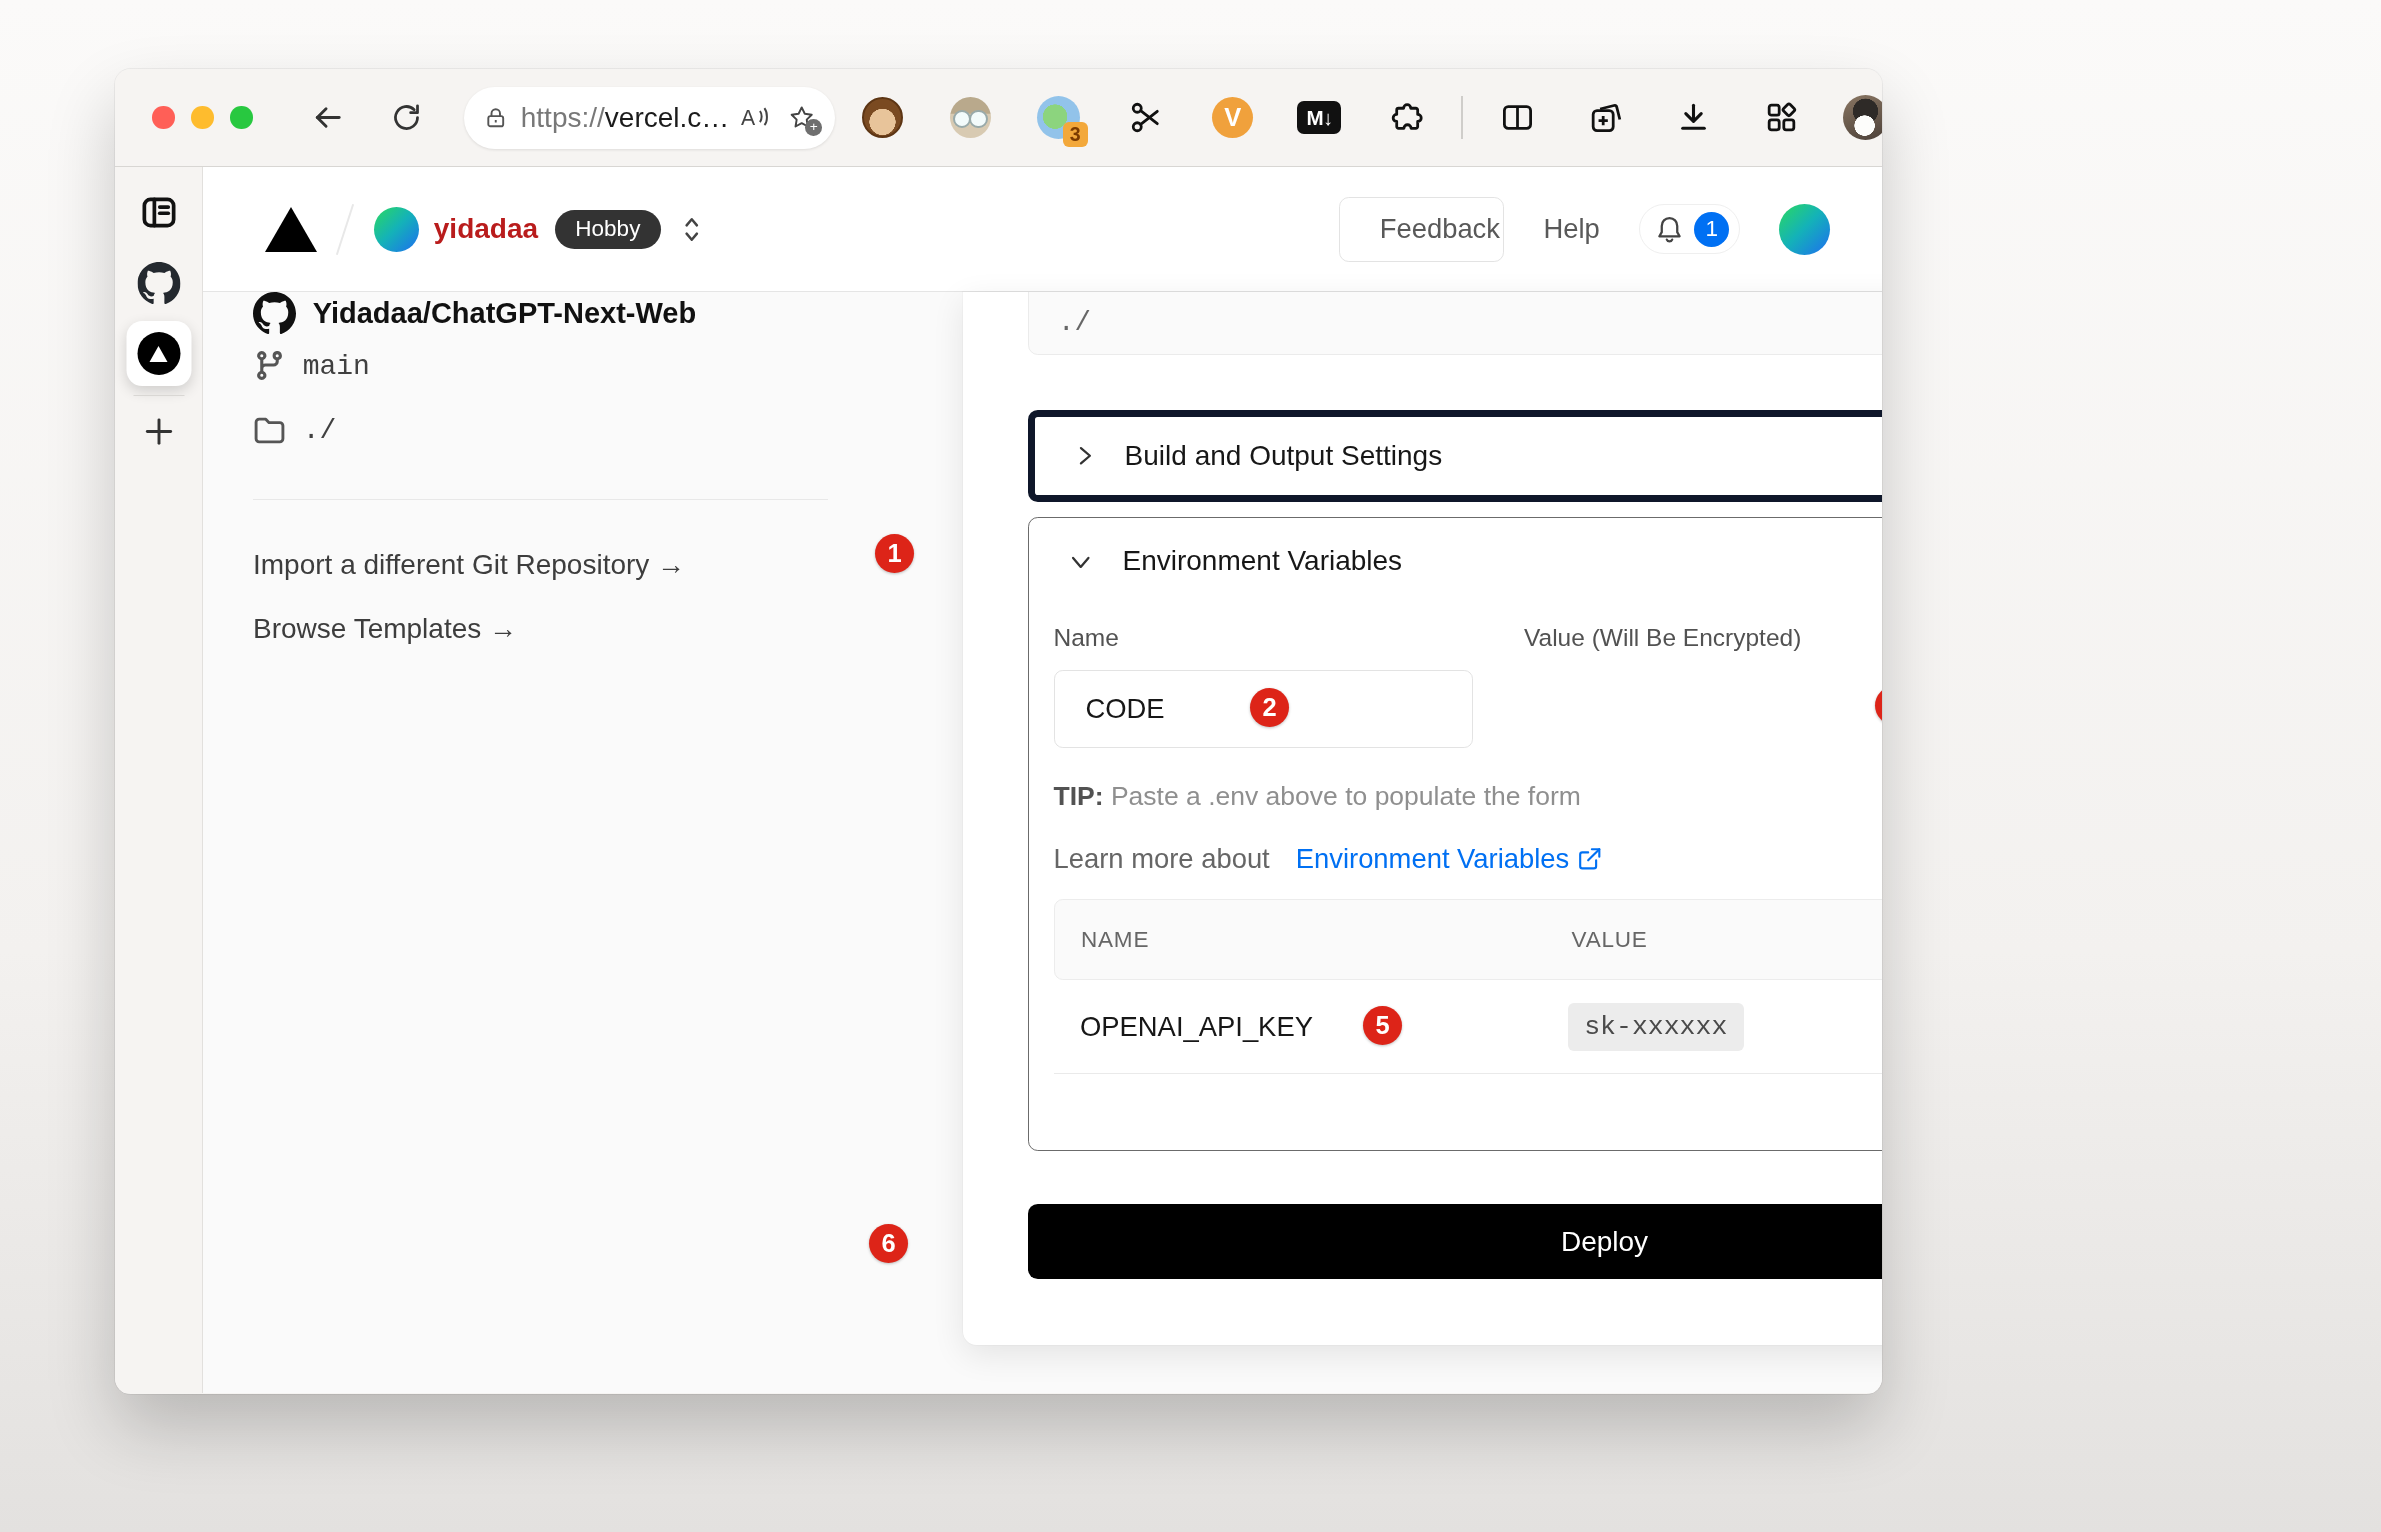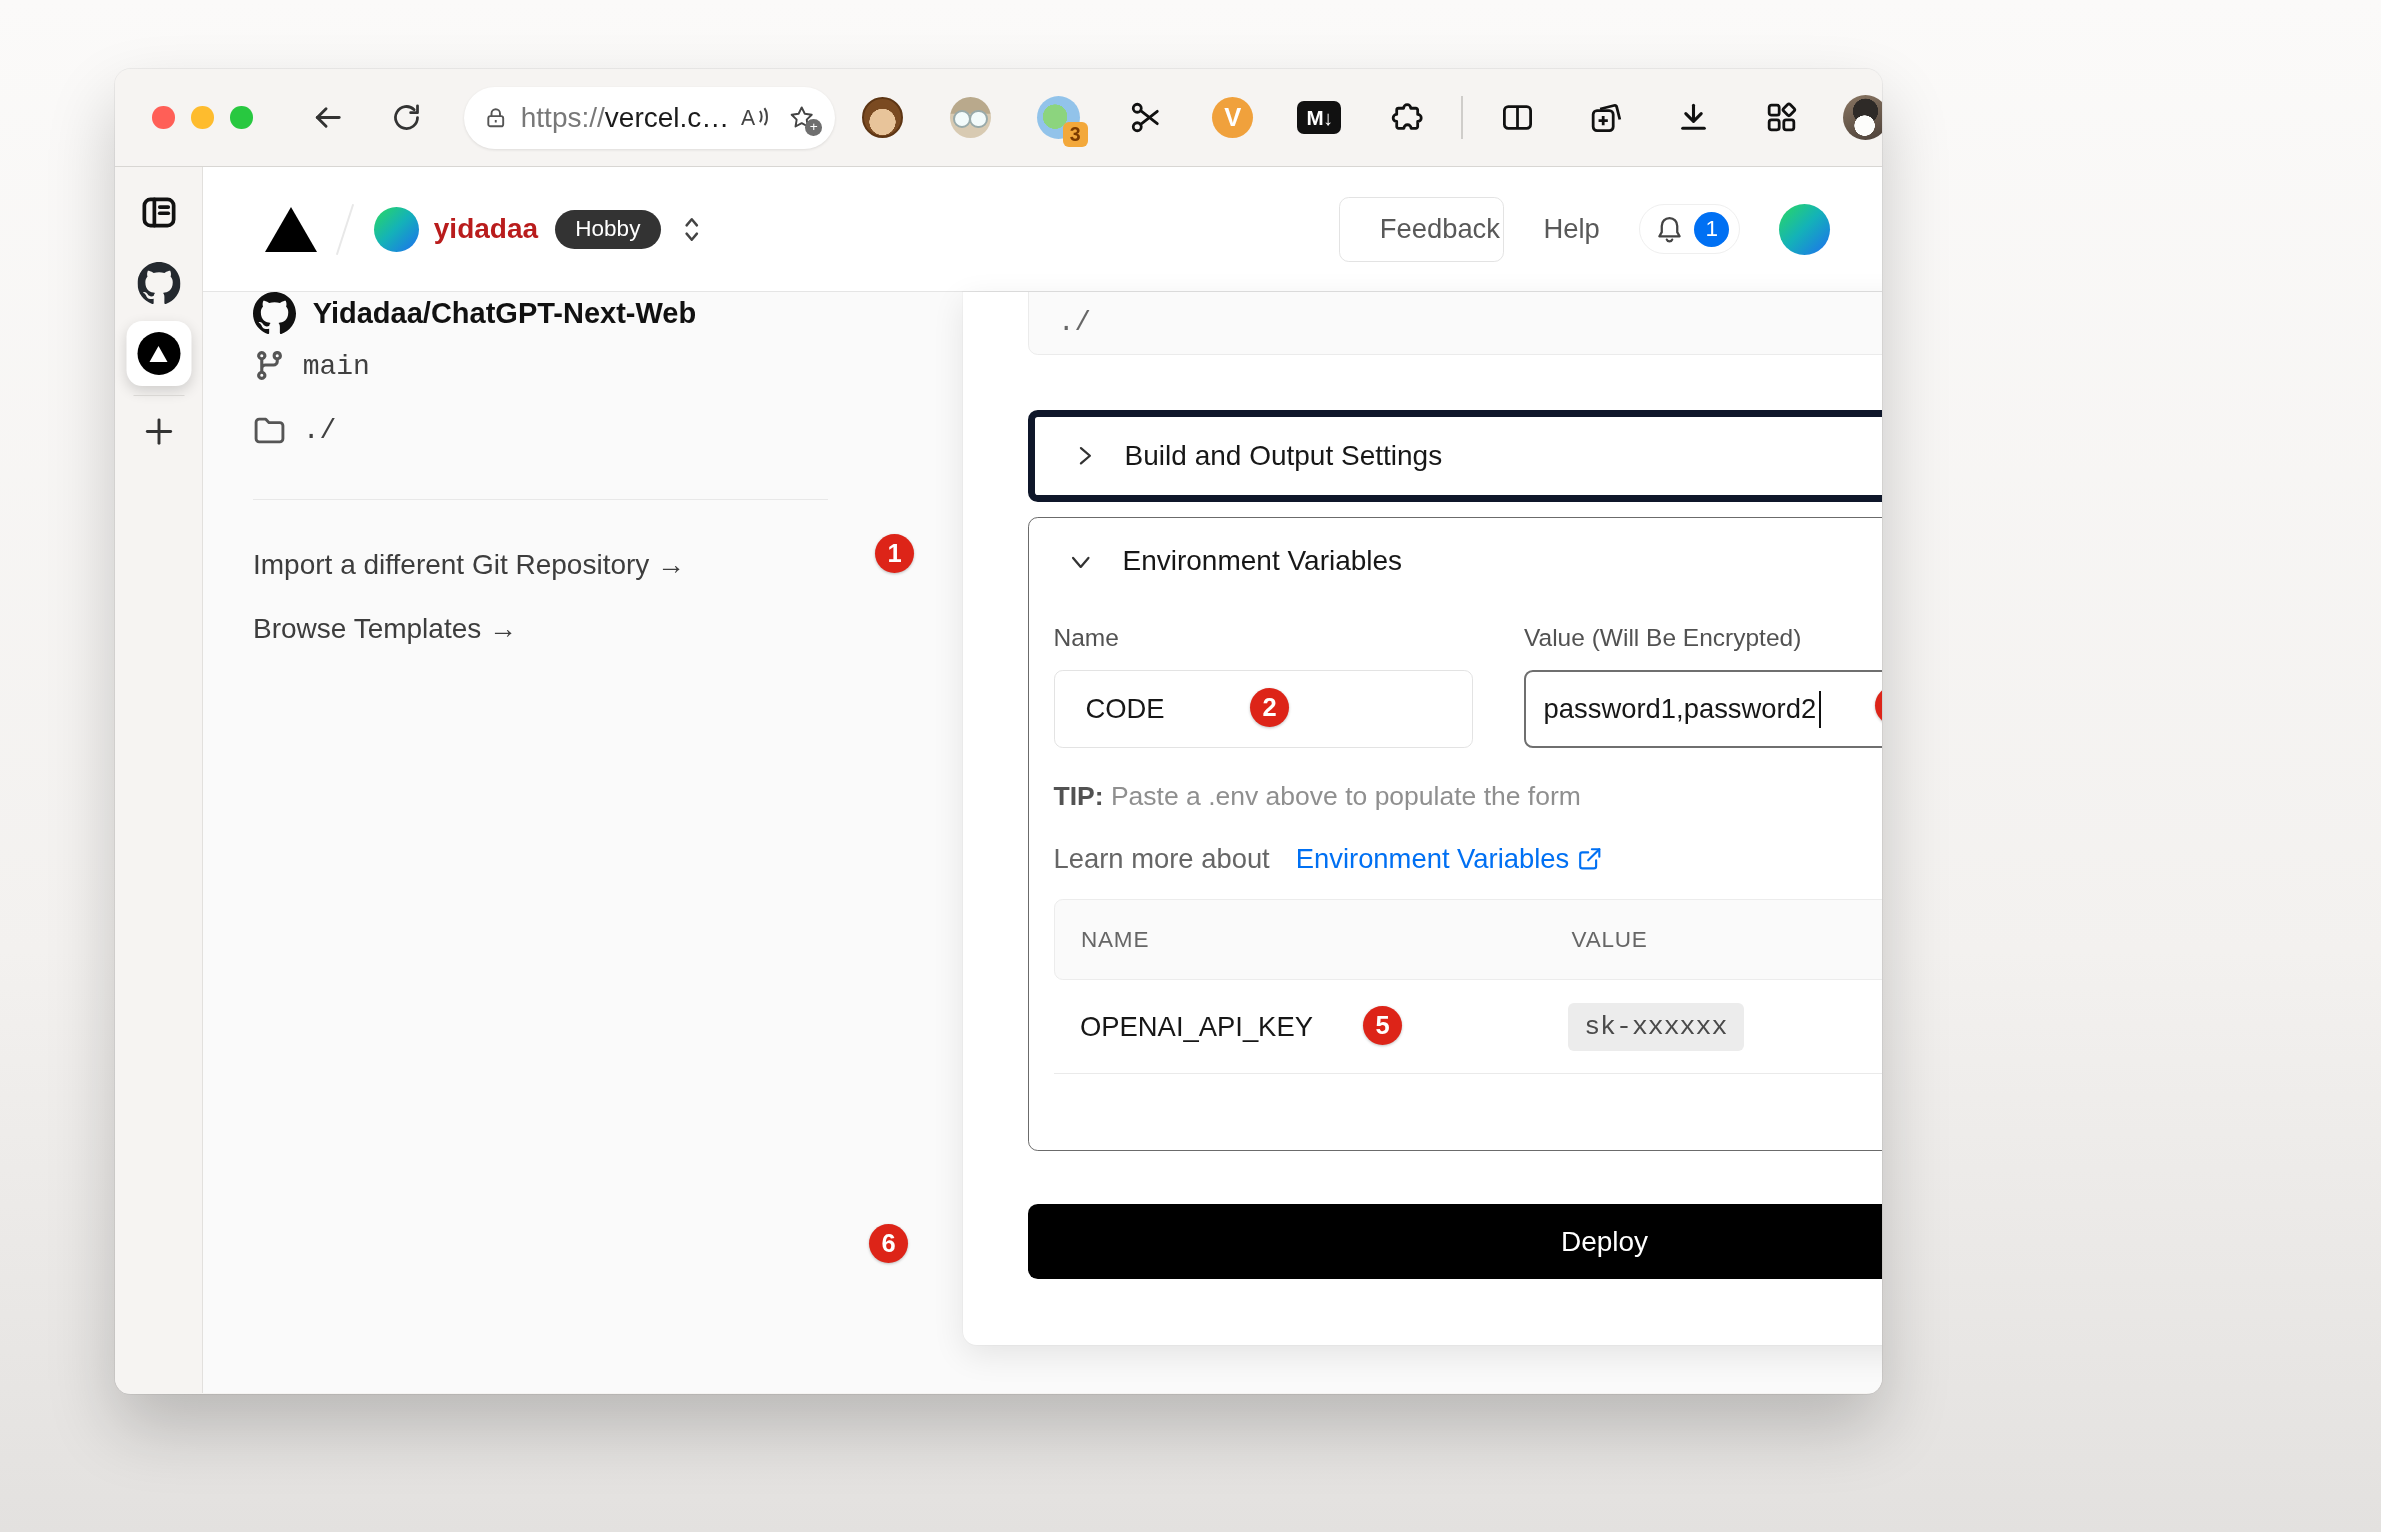--- a/index.html
+++ b/index.html
@@ -408,24 +408,20 @@
                 </span>
                 <span class="acc-title">Environment Variables</span>
               </div>
 
               <span class="flabel name">Name</span>
               <span class="flabel value">Value (Will Be Encrypted)</span>
 
               <div class="tinput name">
                 <span>CODE</span>
               </div>
-              <div class="tinput value">
-                <span>password1,password2</span>
-                <span class="caret"></span>
-              </div>
               <div class="addbtn">Add</div>
 
               <div class="tipline"><span class="tipb">TIP:</span><span> Paste a .env above to populate the form</span></div>
 
               <div class="learnline">
                 <span>Learn more about</span>
                 <span class="learn-link">
                   <span>Environment Variables</span>
                   <svg width="25.5" height="25.5" viewBox="0 0 24 24" fill="none" stroke="currentColor" stroke-width="2" stroke-linecap="round" stroke-linejoin="round">
                       <path d="M18 13.5V19a2 2 0 0 1-2 2H5a2 2 0 0 1-2-2V8a2 2 0 0 1 2-2h5.5"></path>

